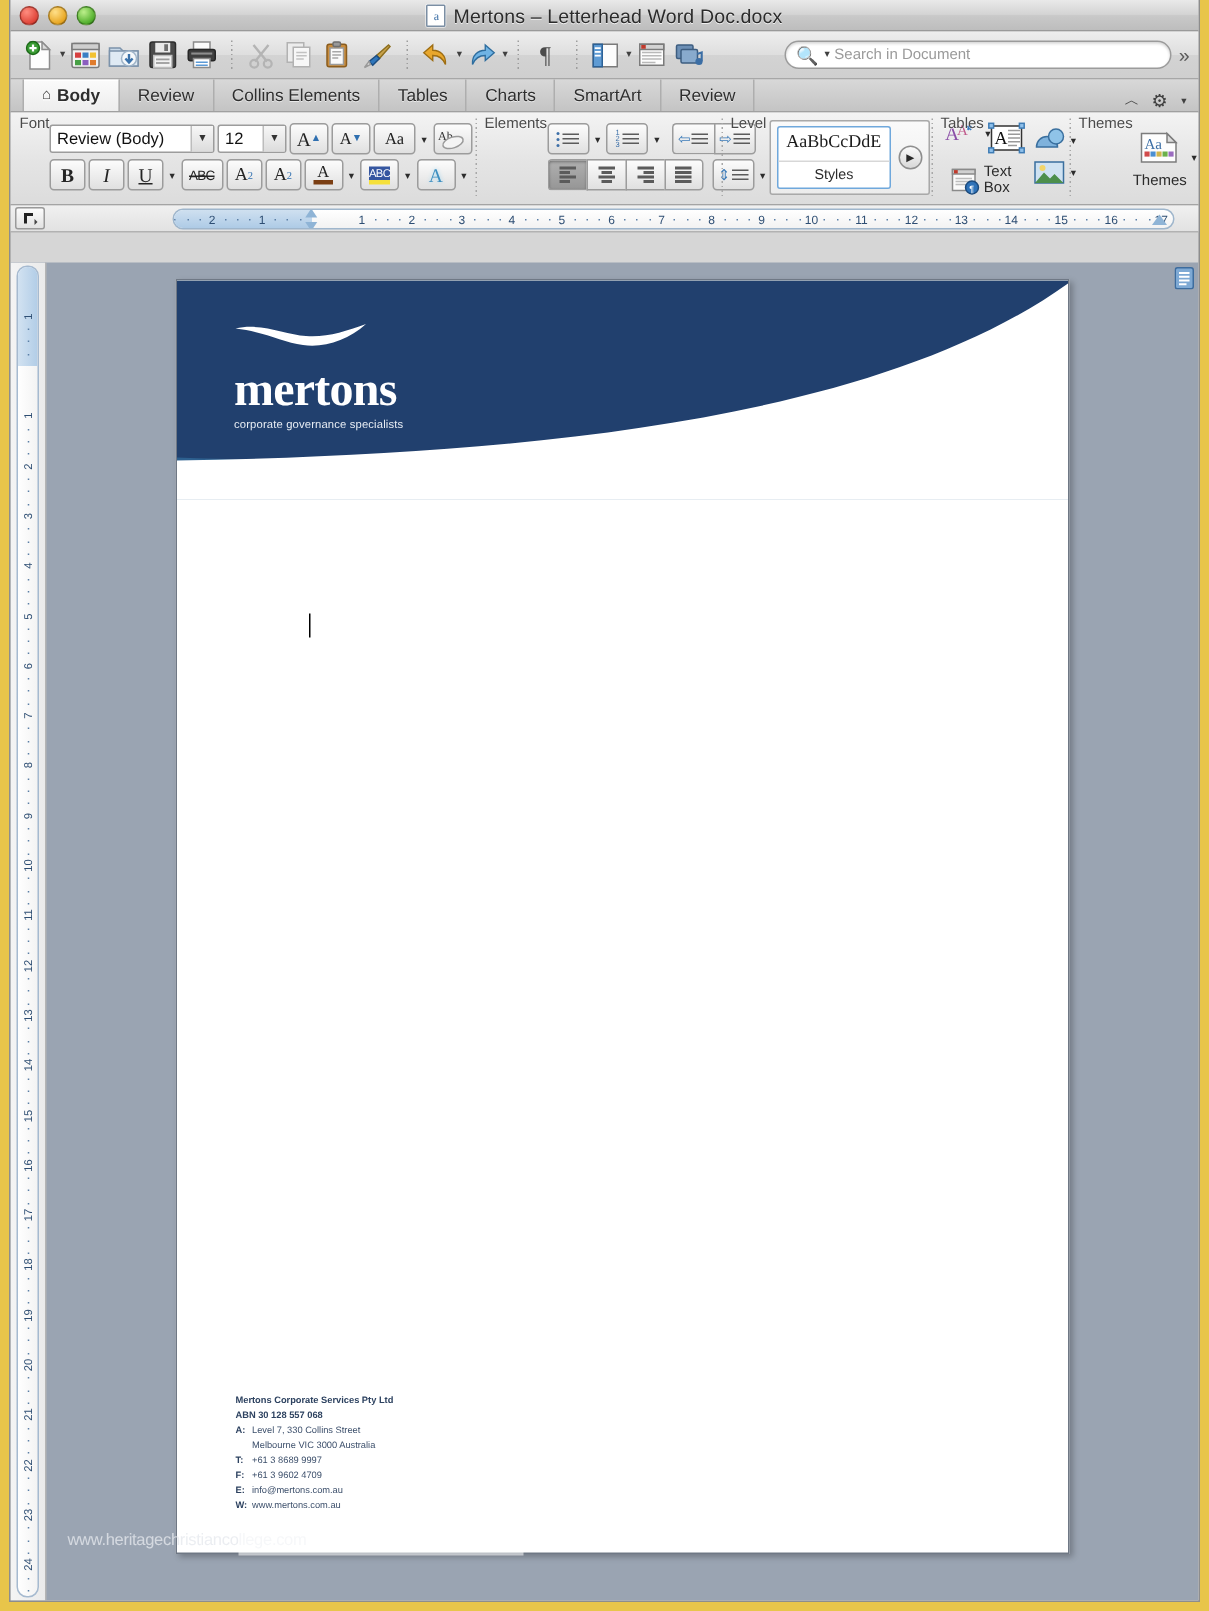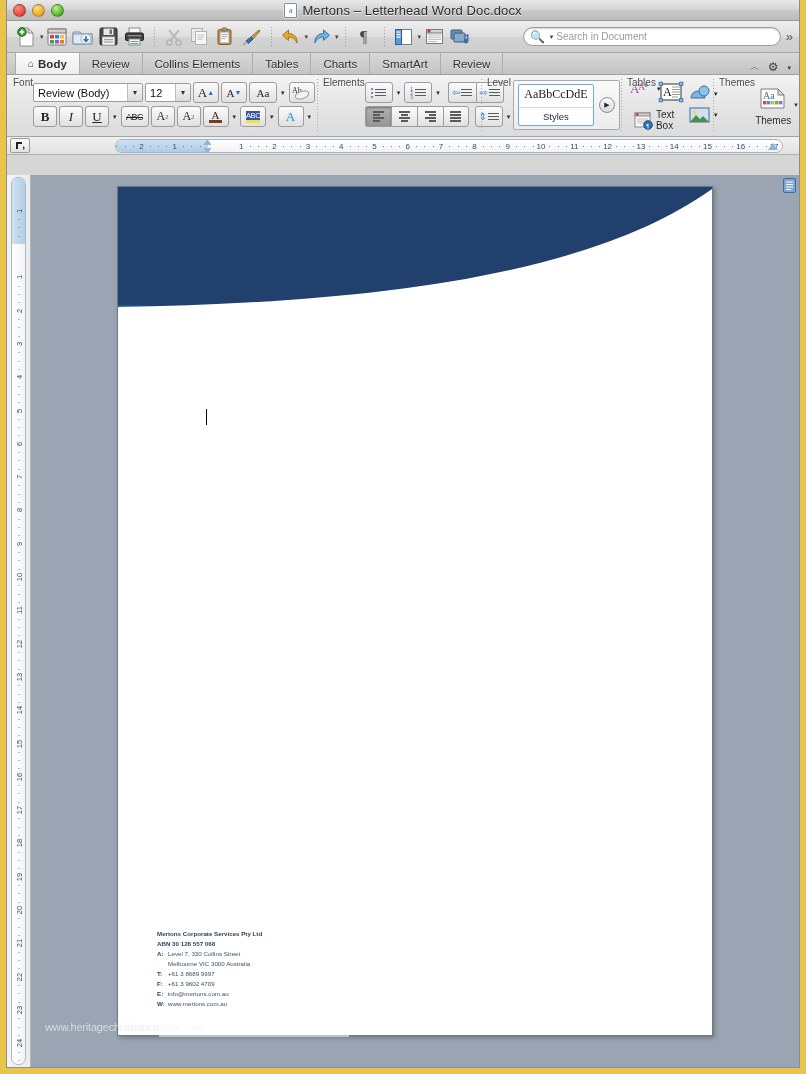--- a/index.html
+++ b/index.html
@@ -961,20 +961,27 @@
         <div class="banner">
           <svg viewBox="0 0 596 146" preserveAspectRatio="none">
             <rect x="0" y="0" width="596" height="146" fill="#2d608f"></rect>
             <path d="M0 0 H596 V58 C470 112 300 128 0 118 Z" fill="#21406e"></path>
             <path d="M0 146 V96 C180 78 430 60 596 6 V146 Z" fill="#ffffff" opacity="0"></path>
             <path d="M596 2 C470 92 240 116 0 120 V146 H596 Z" fill="#ffffff"></path>
             <path d="M596 2 C470 92 240 116 0 120 V112 C250 106 470 72 596 -8 Z" fill="#2d608f" opacity="0"></path>
           </svg>
         </div>
 
+        <div class="logo">
+          <svg class="swoosh" viewBox="0 0 92 22">
+            <path d="M1 5 C18 1 34 9 48 10 C62 11 74 7 88 2 C76 13 60 18 46 16 C32 14 20 7 1 5 Z" fill="#ffffff"></path>
+          </svg>
+          <div class="word">mertons</div>
+          <div class="tag">corporate governance specialists</div>
+        </div>
 
         <div class="caret-ins"></div>
 
         <div class="pfooter">
           <div class="strong">Mertons Corporate Services Pty Ltd</div>
           <div class="strong">ABN 30 128 557 068</div>
           <table>
             <tbody>
                 <tr>
               <td class="k">A:</td>

